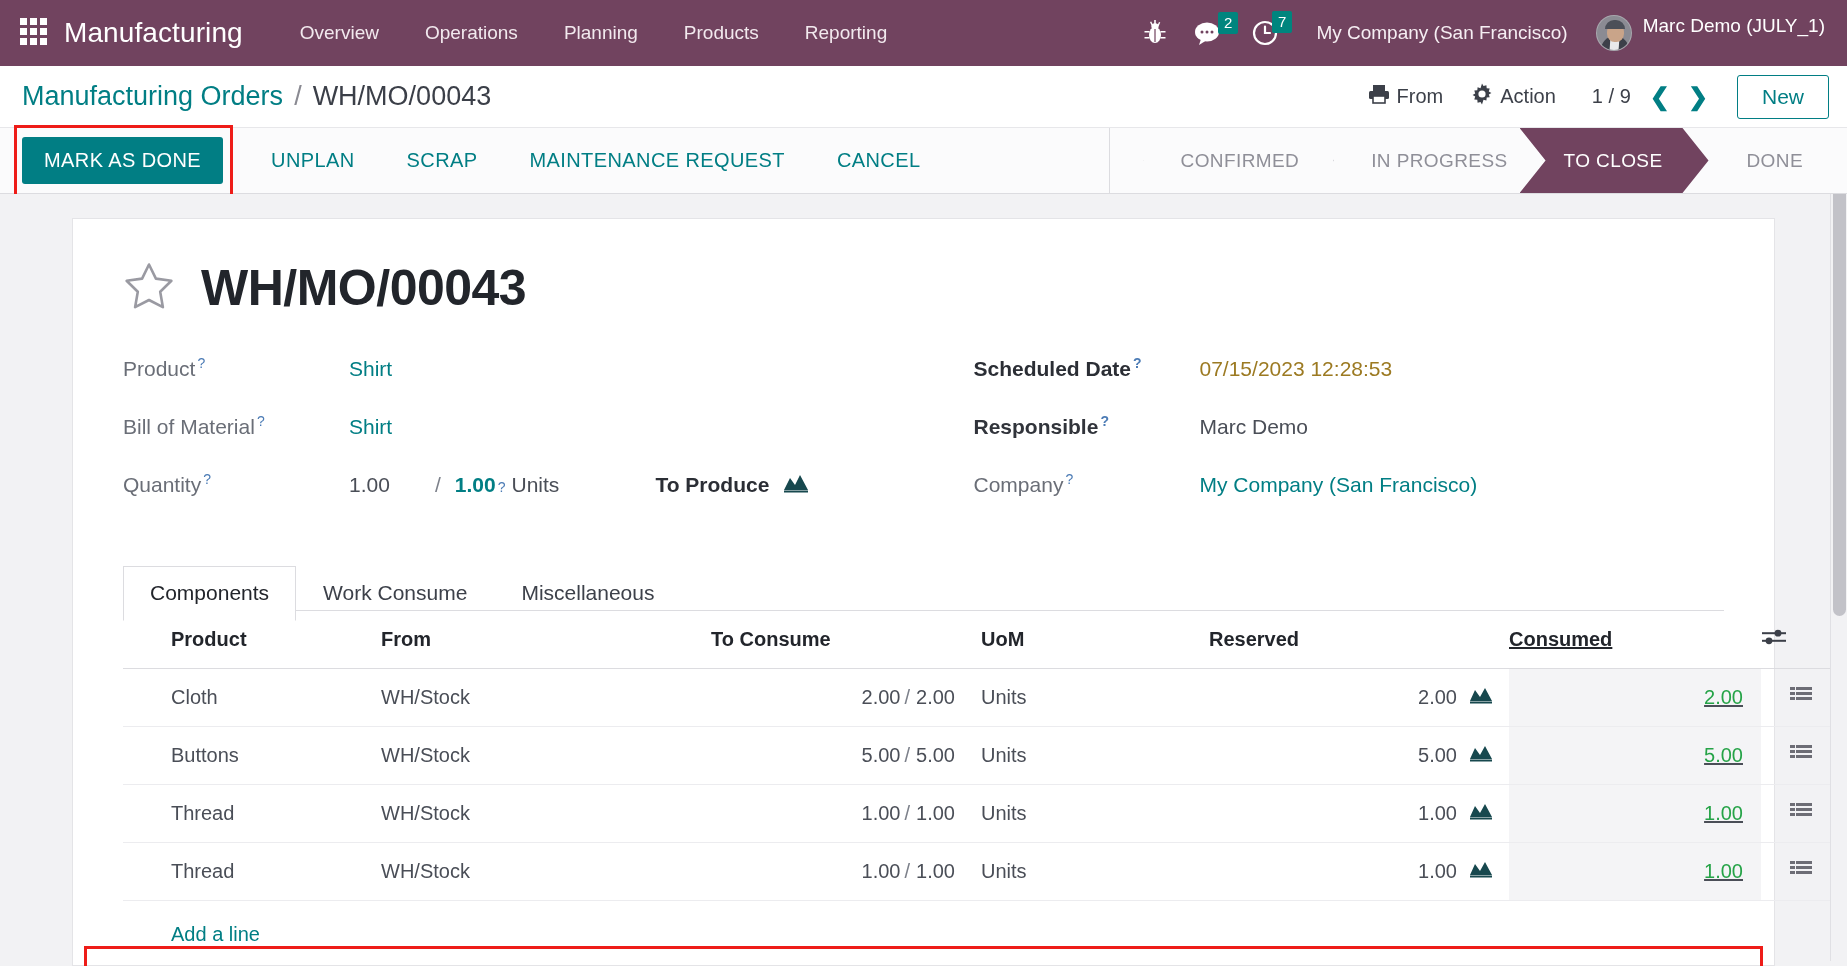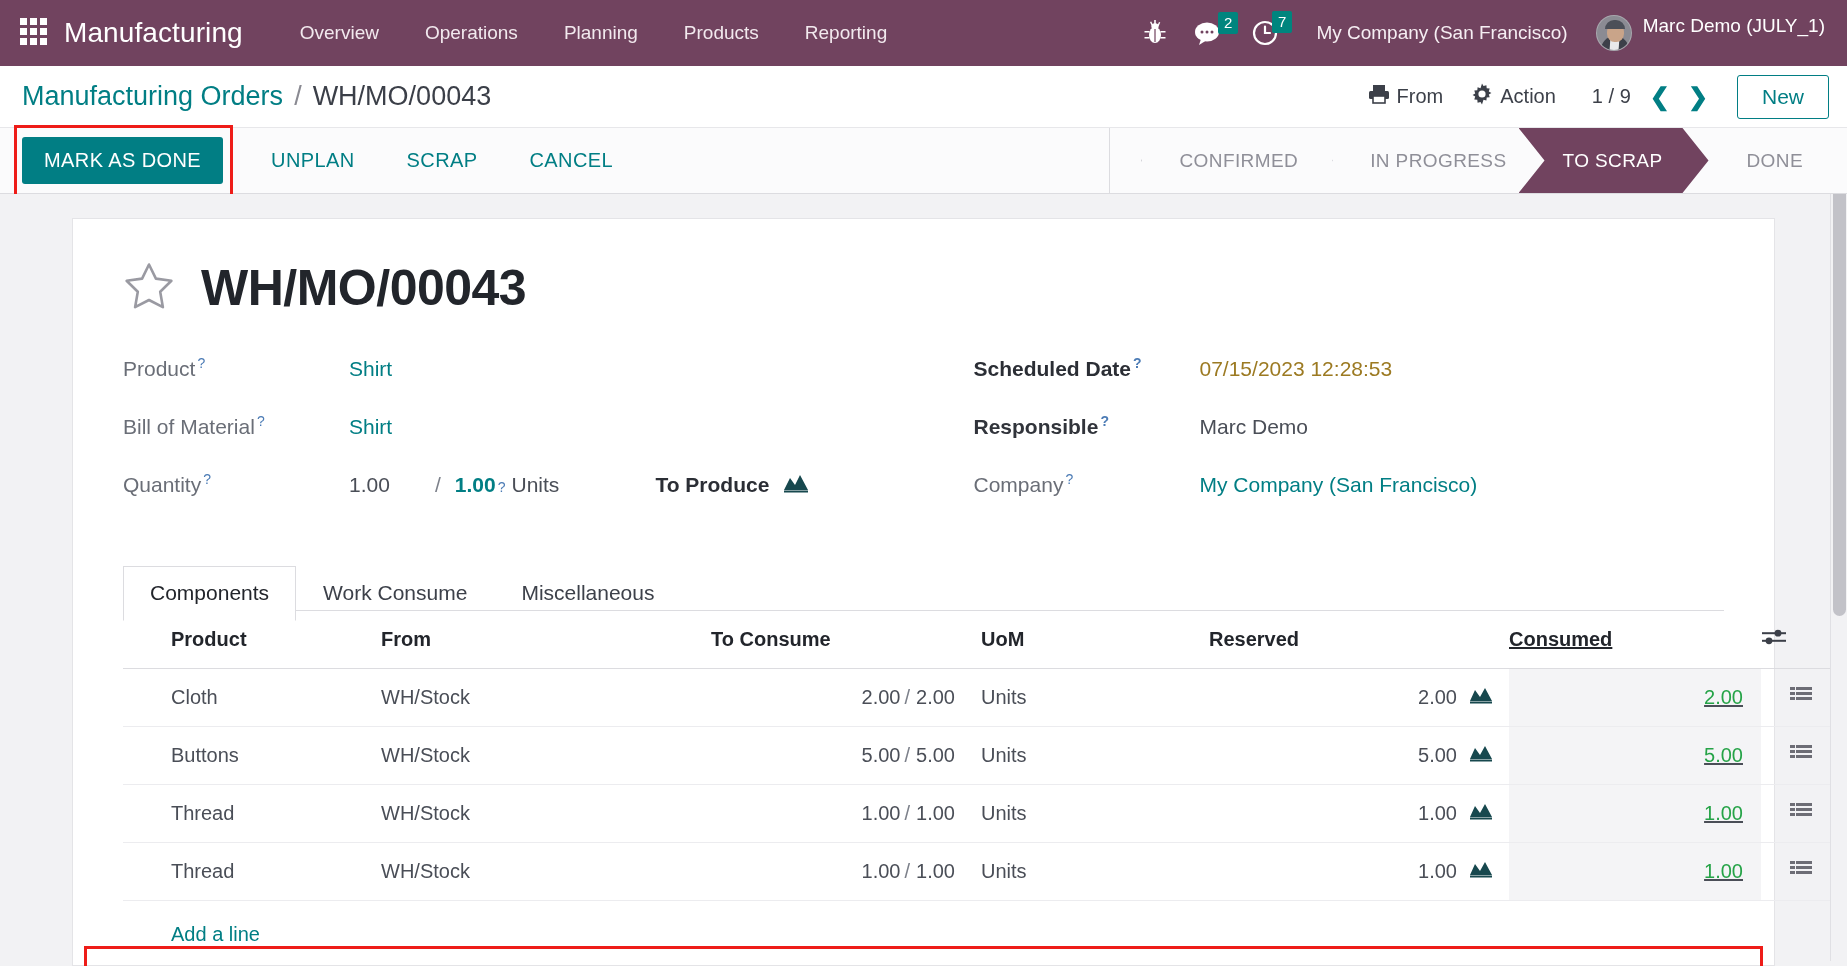--- a/index.html
+++ b/index.html
@@ -526,28 +526,29 @@
   </div>
 
   <div class="statusbar">
     <div class="sb-buttons">
       <div class="mark-done-wrap">
         <div class="annot-box annot-mark"></div>
         <button class="btn-primary">MARK AS DONE</button>
       </div>
       <button class="btn-link">UNPLAN</button>
       <button class="btn-link">SCRAP</button>
+      <button class="btn-link">MAINTENANCE REQUEST</button>
       <button class="btn-link">CANCEL</button>
     </div>
 
     <div class="pipeline">
       <div class="stage">DRAFT</div>
       <div class="stage">CONFIRMED</div>
       <div class="stage">IN PROGRESS</div>
-      <div class="stage active">TO SCRAP</div>
+      <div class="stage active">TO CLOSE</div>
       <div class="stage last">DONE</div>
     </div>
   </div>
 
   <div class="content-area">
     <div class="sheet">
 
       <div class="record-title">
         <span class="star-icon">
           <svg width="52" height="50" viewBox="0 0 52 50">

